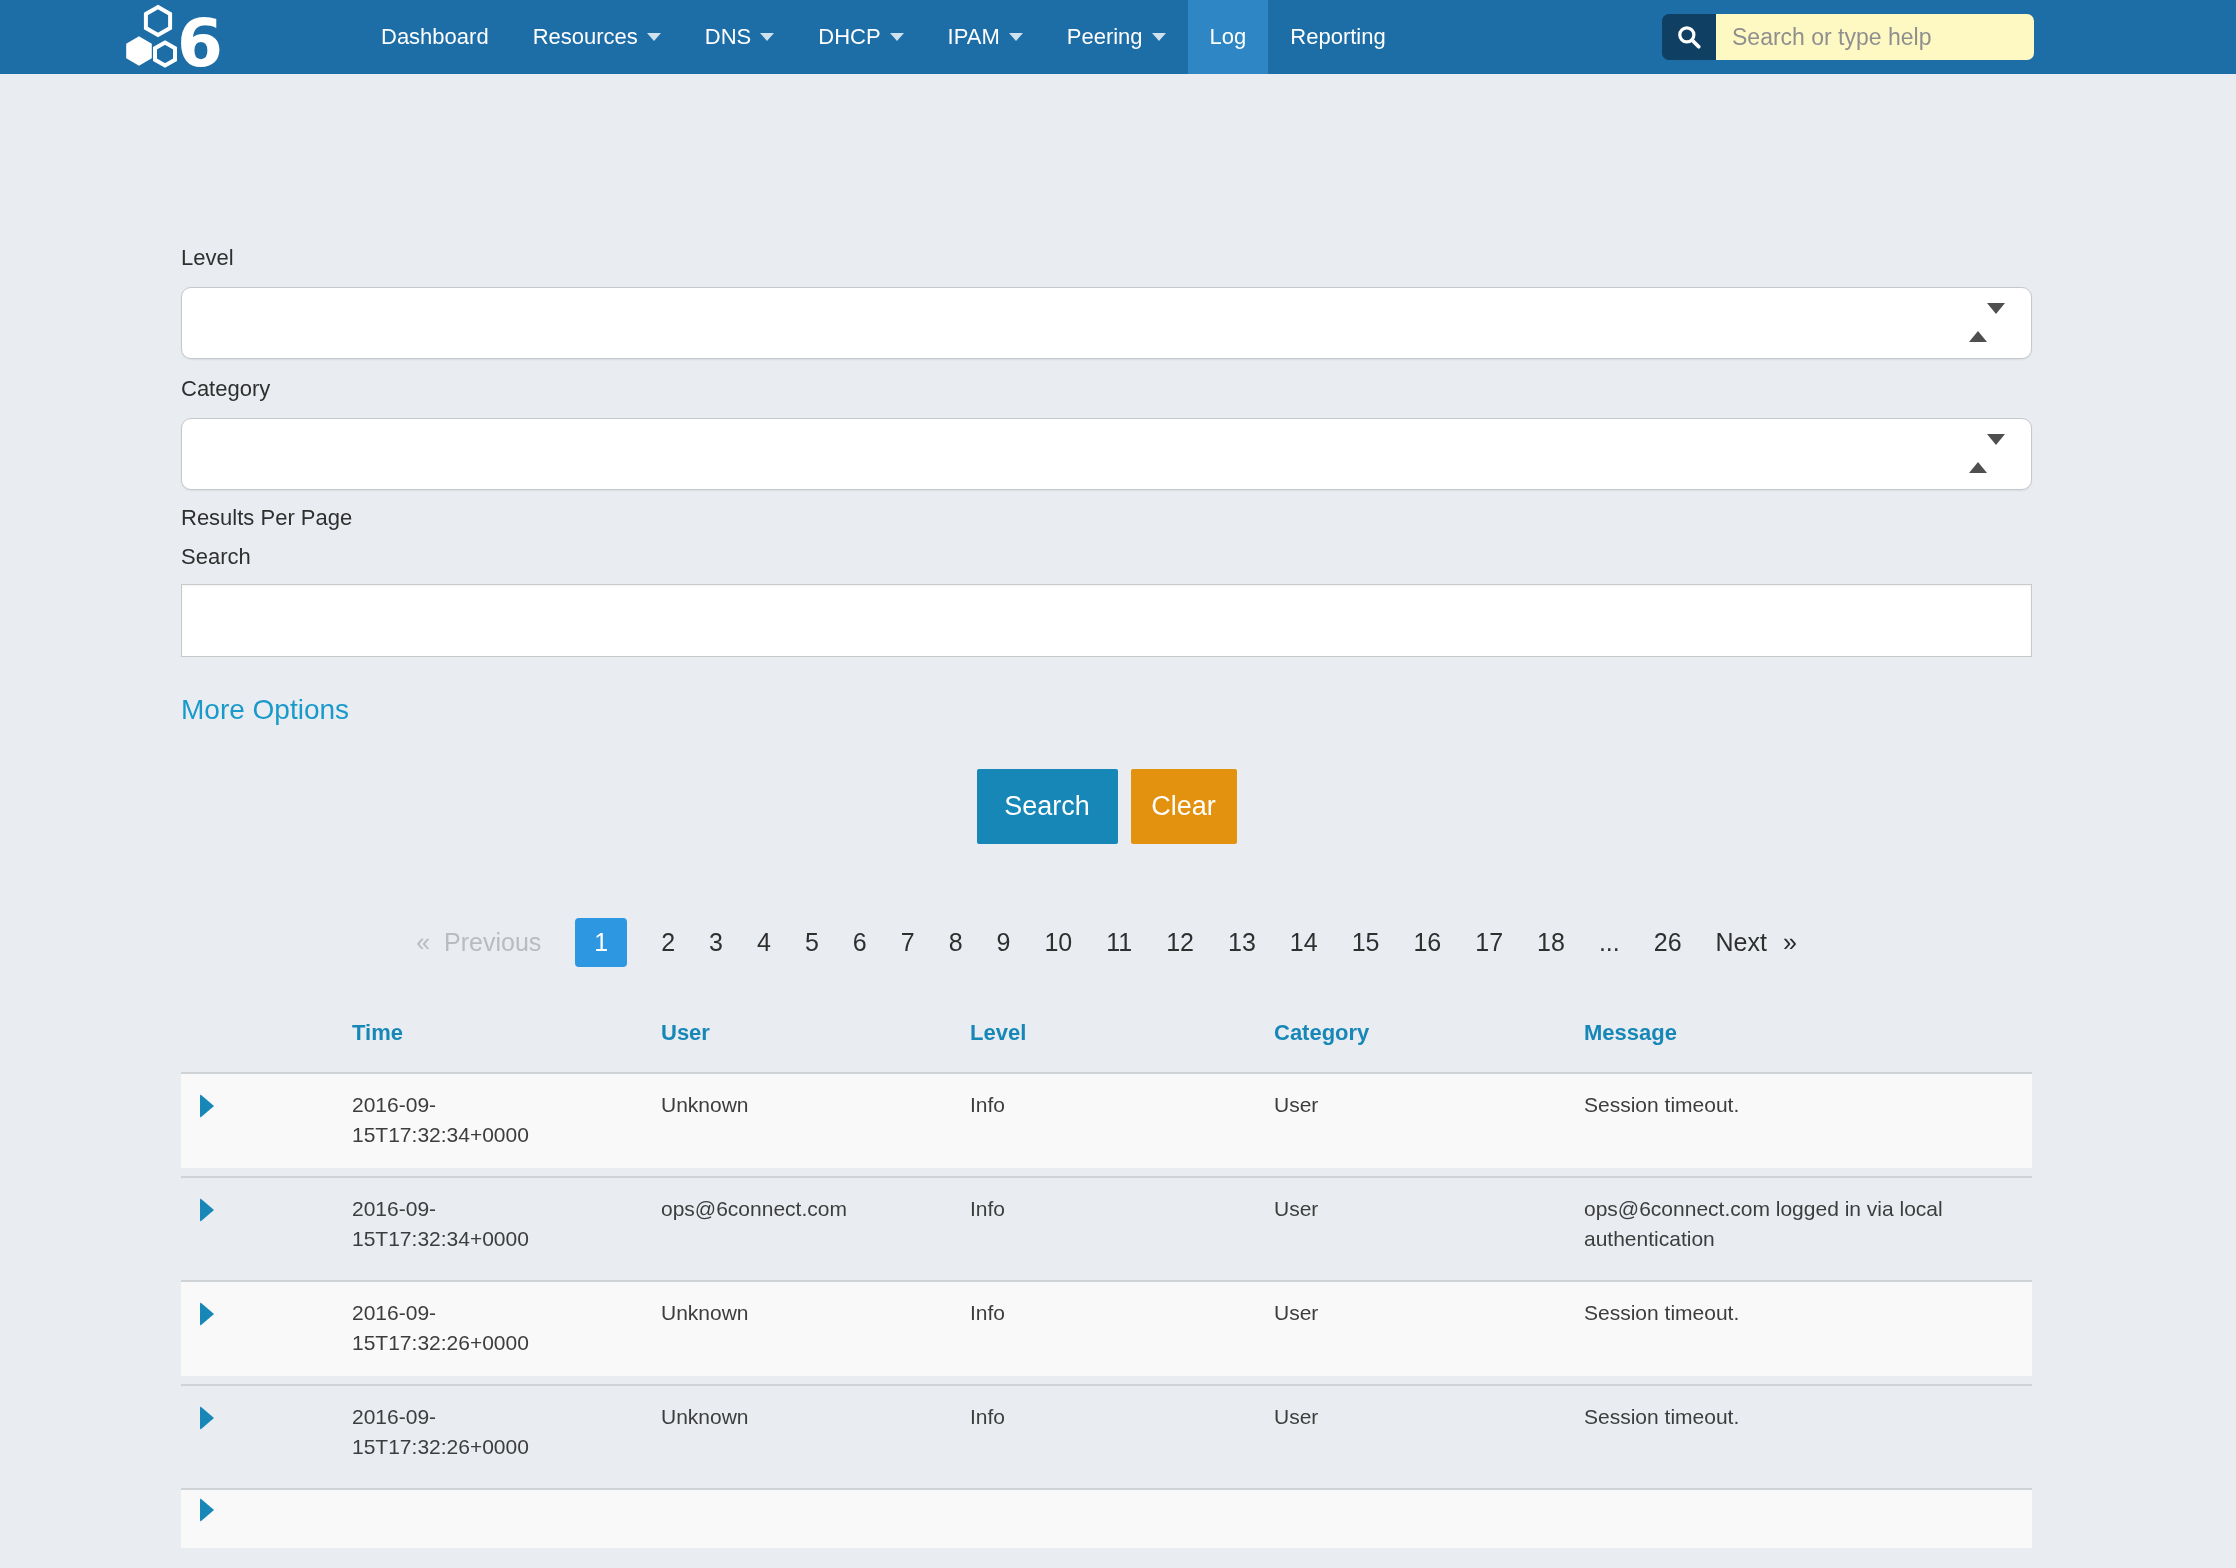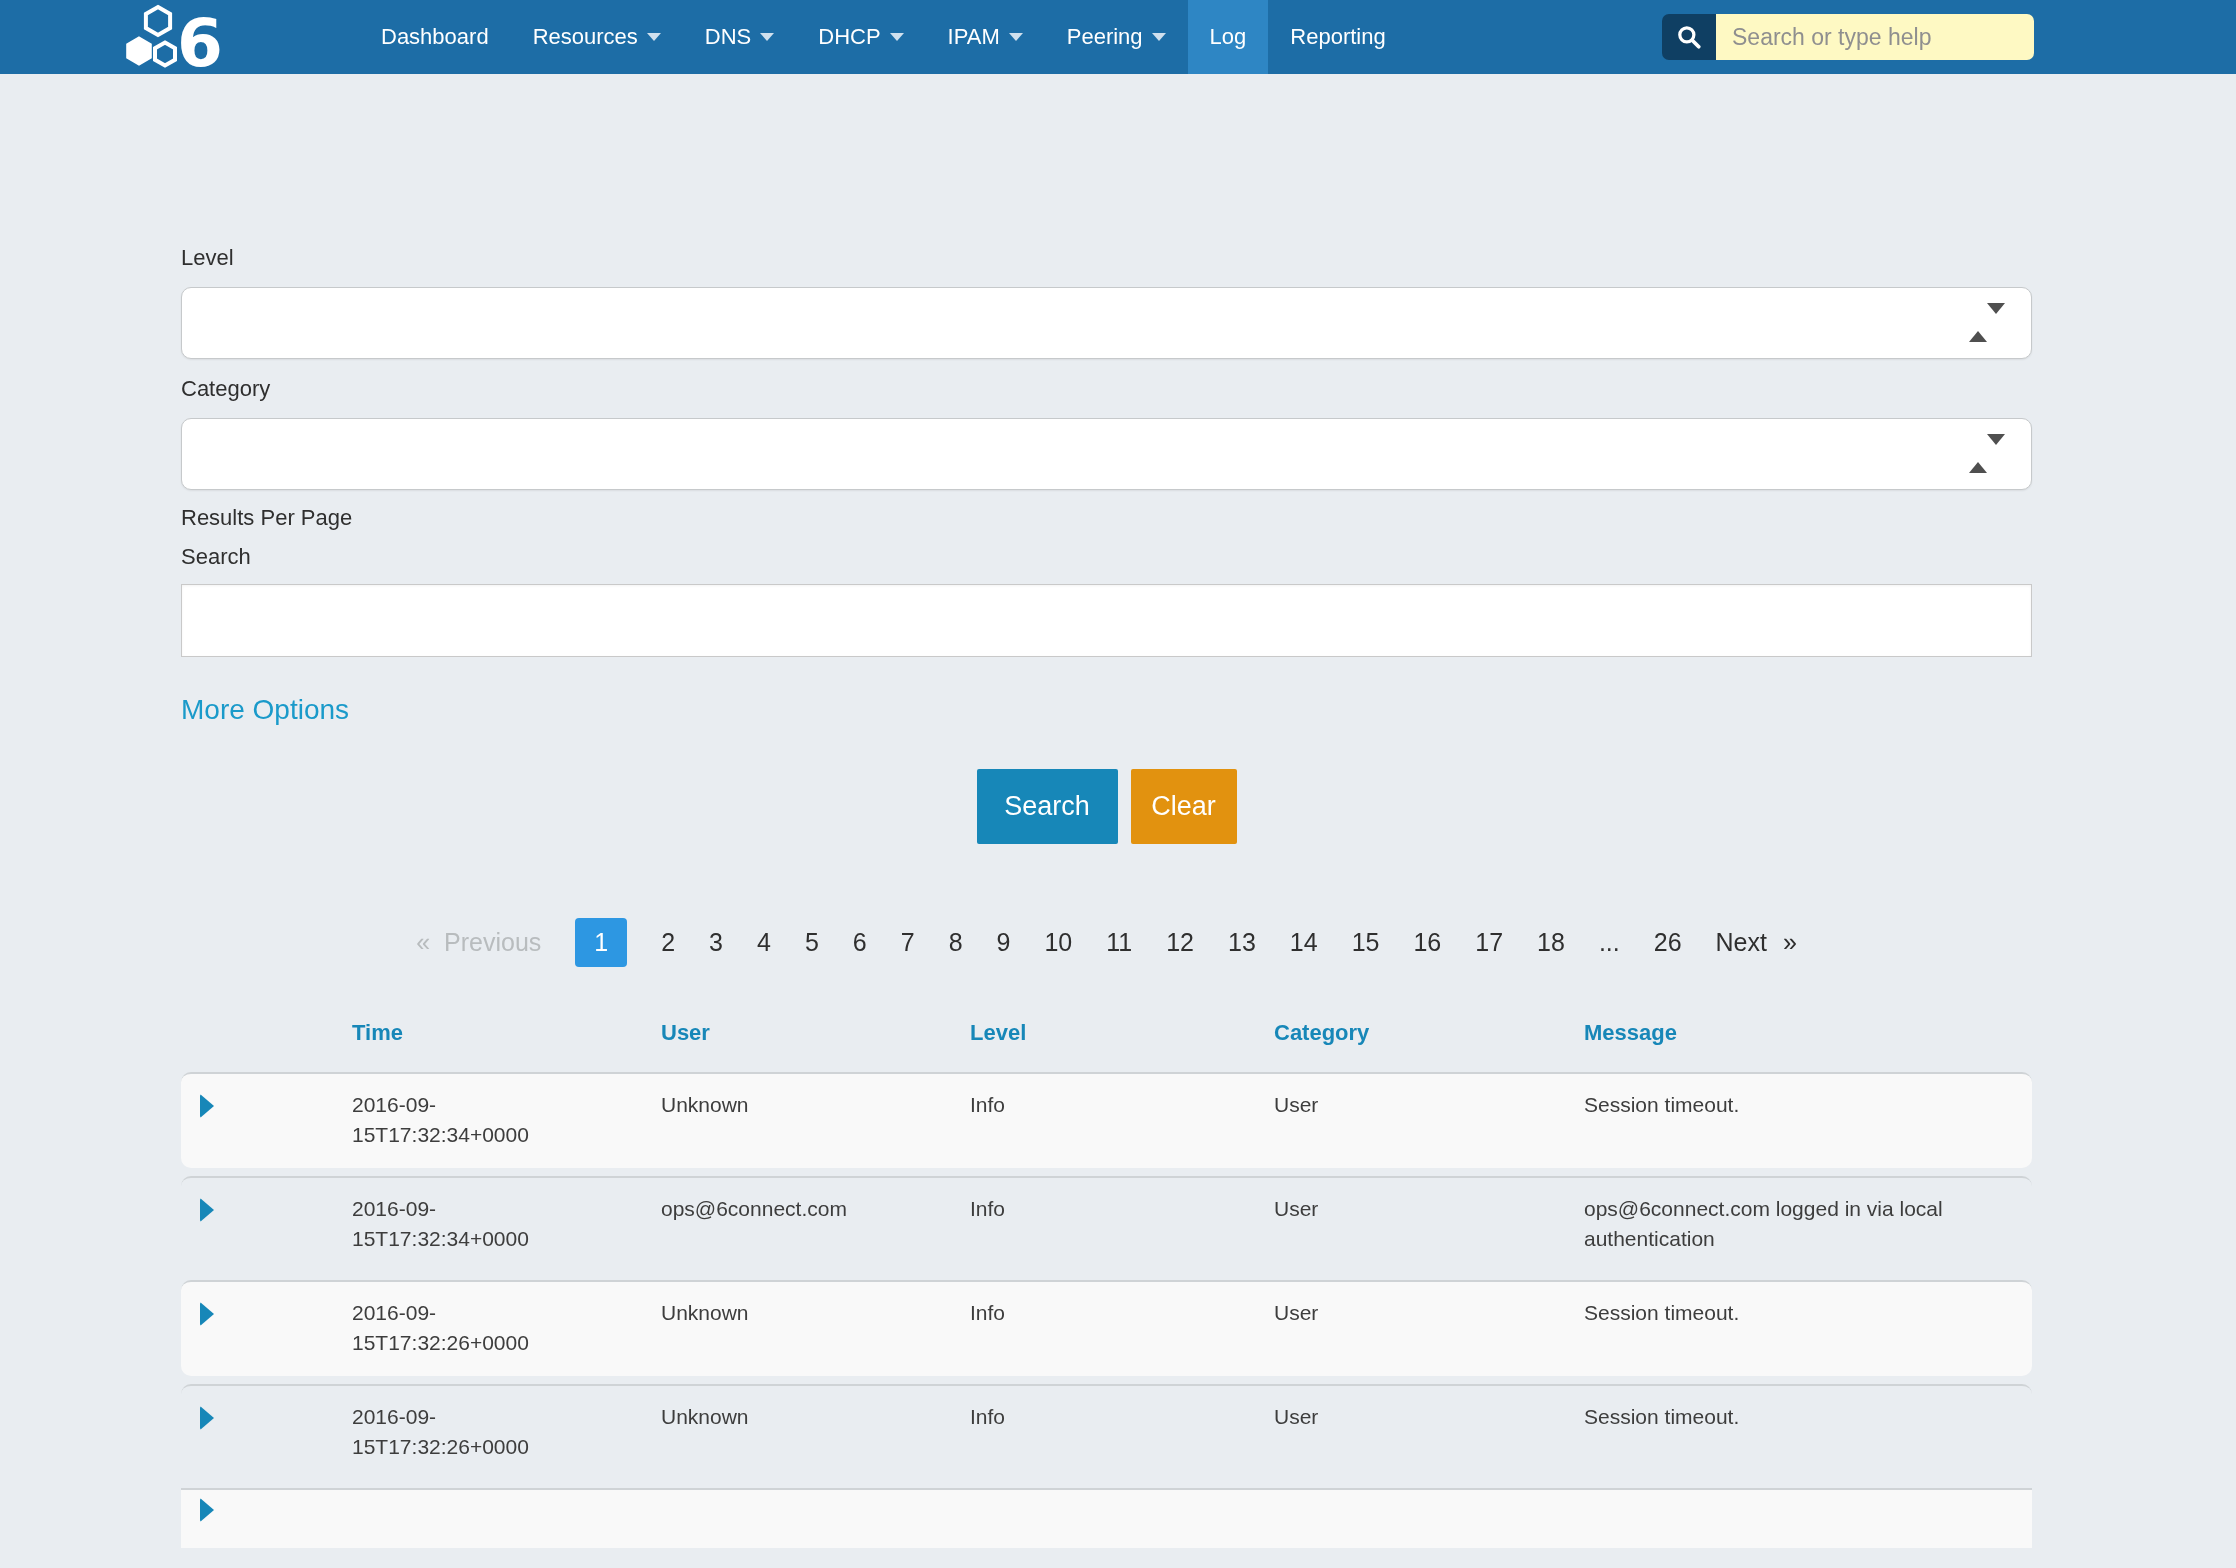--- a/index.html
+++ b/index.html
@@ -130,21 +130,21 @@
   .log-table { margin-top:48px; width:1851px; }
   .log-grid {
     display:grid;
     grid-template-columns:171px 309px 309px 304px 310px 1fr;
     margin-top:8px;
   }
   .log-head .cell {
     font-size:22px; font-weight:bold; color:var(--header-blue,#1787b8);
     padding:4px 0 18px 0; cursor:pointer;
   }
-  .log-row { border-top:2px solid #cfd3d6;border-radius:10px; }
+  .log-row { border-top:2px solid #cfd3d6; }
   .log-row.odd { background:#f9f9f9; }
   .log-row .cell {
     font-size:21px; line-height:30px; color:#3d3d3d;
     padding:16px 20px 18px 0;
   }
   .log-row .cell.c-time { padding-right:100px; }
   .log-row .cell.c-expand, .log-stub .cell.c-expand { padding:20px 0 0 19px; }
   .expand-tri {
     width:0; height:0; display:inline-block; cursor:pointer;
     border-top:12px solid transparent;

